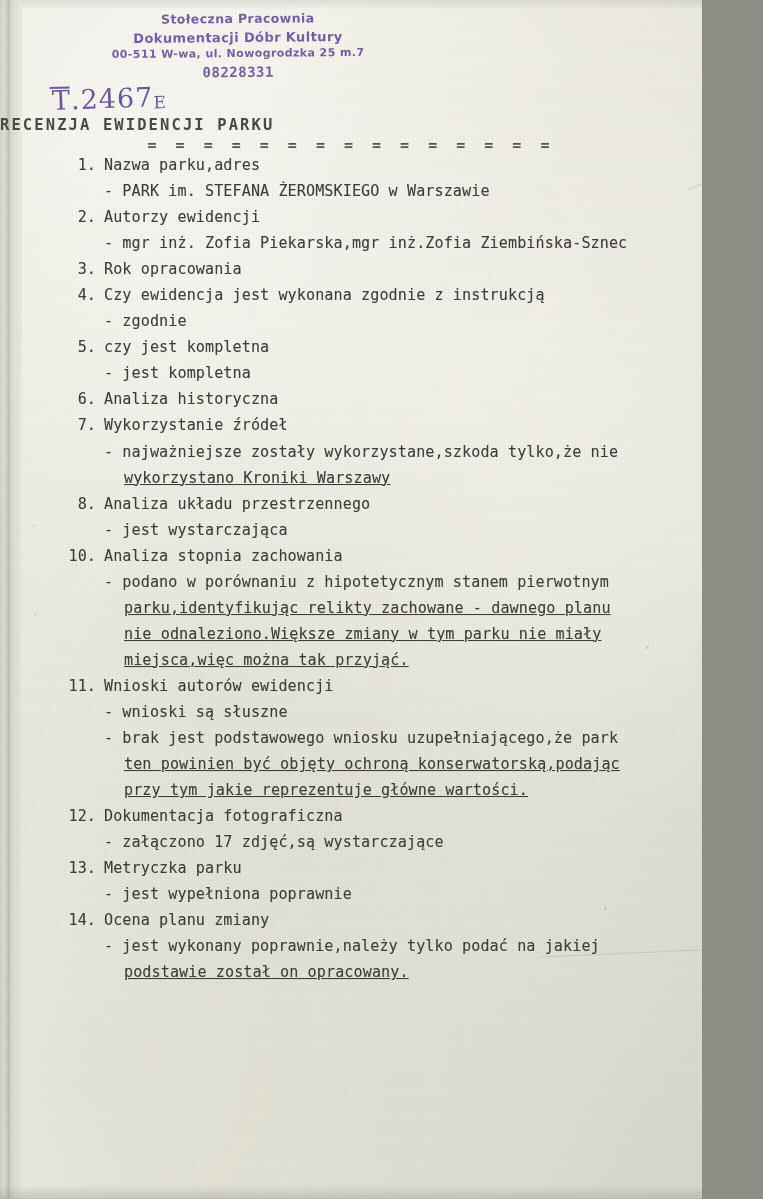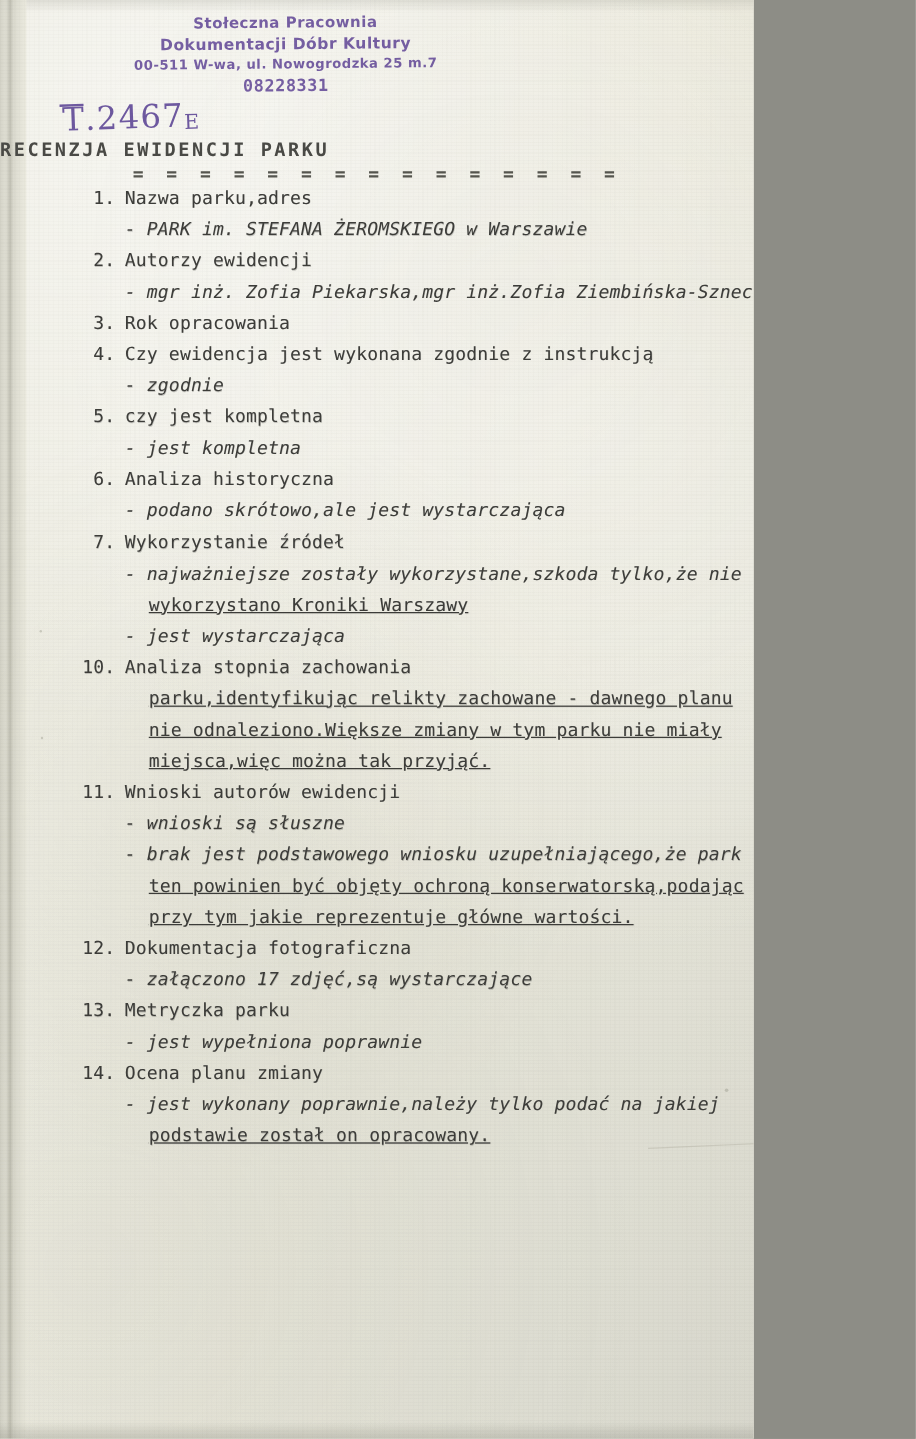--- a/index.html
+++ b/index.html
@@ -4,21 +4,21 @@
 <title>Recenzja ewidencji parku</title>
 <style>
   html, body {
     margin: 0;
     padding: 0;
     background: #8d8d86;
   }
 
   .page {
     position: relative;
-    width: 628px;
+    width: 702px;
     height: 1199px;
     overflow: hidden;
     background: #eceade;
     background-image:
       radial-gradient(circle at 18% 8%,  rgba(255,255,255,0.55) 0%, rgba(255,255,255,0) 42%),
       radial-gradient(circle at 78% 30%, rgba(255,255,255,0.40) 0%, rgba(255,255,255,0) 46%),
       radial-gradient(circle at 55% 78%, rgba(226,226,214,0.55) 0%, rgba(226,226,214,0) 55%),
       radial-gradient(circle at 92% 96%, rgba(205,205,196,0.55) 0%, rgba(205,205,196,0) 48%),
       linear-gradient(108deg, #e9e8dc 0%, #efeee4 26%, #eceadd 58%, #e6e5d9 82%, #dedcd0 100%);
     font-family: "DejaVu Sans Mono", "Liberation Mono", monospace;
@@ -157,21 +157,21 @@
 
   .ln.head {
     padding-left: 0;
   }
   .num {
     display: inline-block;
     width: 34px;
     text-align: right;
     margin-right: 8px;
   }
-  .ln.sub   { padding-left: 42px; font-style: italic; }
+  .ln.sub   { padding-left: 42px; }
   .ln.cont  { padding-left: 62px; text-decoration: underline; }
 
   
   .speck {
     position: absolute;
     border-radius: 50%;
     background: #8a8a7c;
     opacity: 0.35;
     pointer-events: none;
   }
@@ -218,32 +218,33 @@
       <div class="entry">
         <div class="ln head"><span class="num">4.</span><span>Czy ewidencja jest wykonana zgodnie z instrukcją</span></div>
         <div class="ln sub">- zgodnie</div>
       </div>
       <div class="entry">
         <div class="ln head"><span class="num">5.</span><span>czy jest kompletna</span></div>
         <div class="ln sub">- jest kompletna</div>
       </div>
       <div class="entry">
         <div class="ln head"><span class="num">6.</span><span>Analiza historyczna</span></div>
-        <div class="ln sub">- podano skrótowo,ale jest wystarczająca</div>
       </div>
       <div class="entry">
         <div class="ln head"><span class="num">7.</span><span>Wykorzystanie źródeł</span></div>
         <div class="ln sub">- najważniejsze zostały wykorzystane,szkoda tylko,że nie</div>
         <div class="ln cont">wykorzystano Kroniki Warszawy</div>
       </div>
       <div class="entry">
+        <div class="ln head"><span class="num">8.</span><span>Analiza układu przestrzennego</span></div>
         <div class="ln sub">- jest wystarczająca</div>
       </div>
       <div class="entry">
         <div class="ln head"><span class="num">10.</span><span>Analiza stopnia zachowania</span></div>
+        <div class="ln sub">- podano w porównaniu z hipotetycznym stanem pierwotnym</div>
         <div class="ln cont">parku,identyfikując relikty zachowane - dawnego planu</div>
         <div class="ln cont">nie odnaleziono.Większe zmiany w tym parku nie miały</div>
         <div class="ln cont">miejsca,więc można tak przyjąć.</div>
       </div>
       <div class="entry">
         <div class="ln head"><span class="num">11.</span><span>Wnioski autorów ewidencji</span></div>
         <div class="ln sub">- wnioski są słuszne</div>
         <div class="ln sub">- brak jest podstawowego wniosku uzupełniającego,że park</div>
         <div class="ln cont">ten powinien być objęty ochroną konserwatorską,podając</div>
         <div class="ln cont">przy tym jakie reprezentuje główne wartości.</div>

